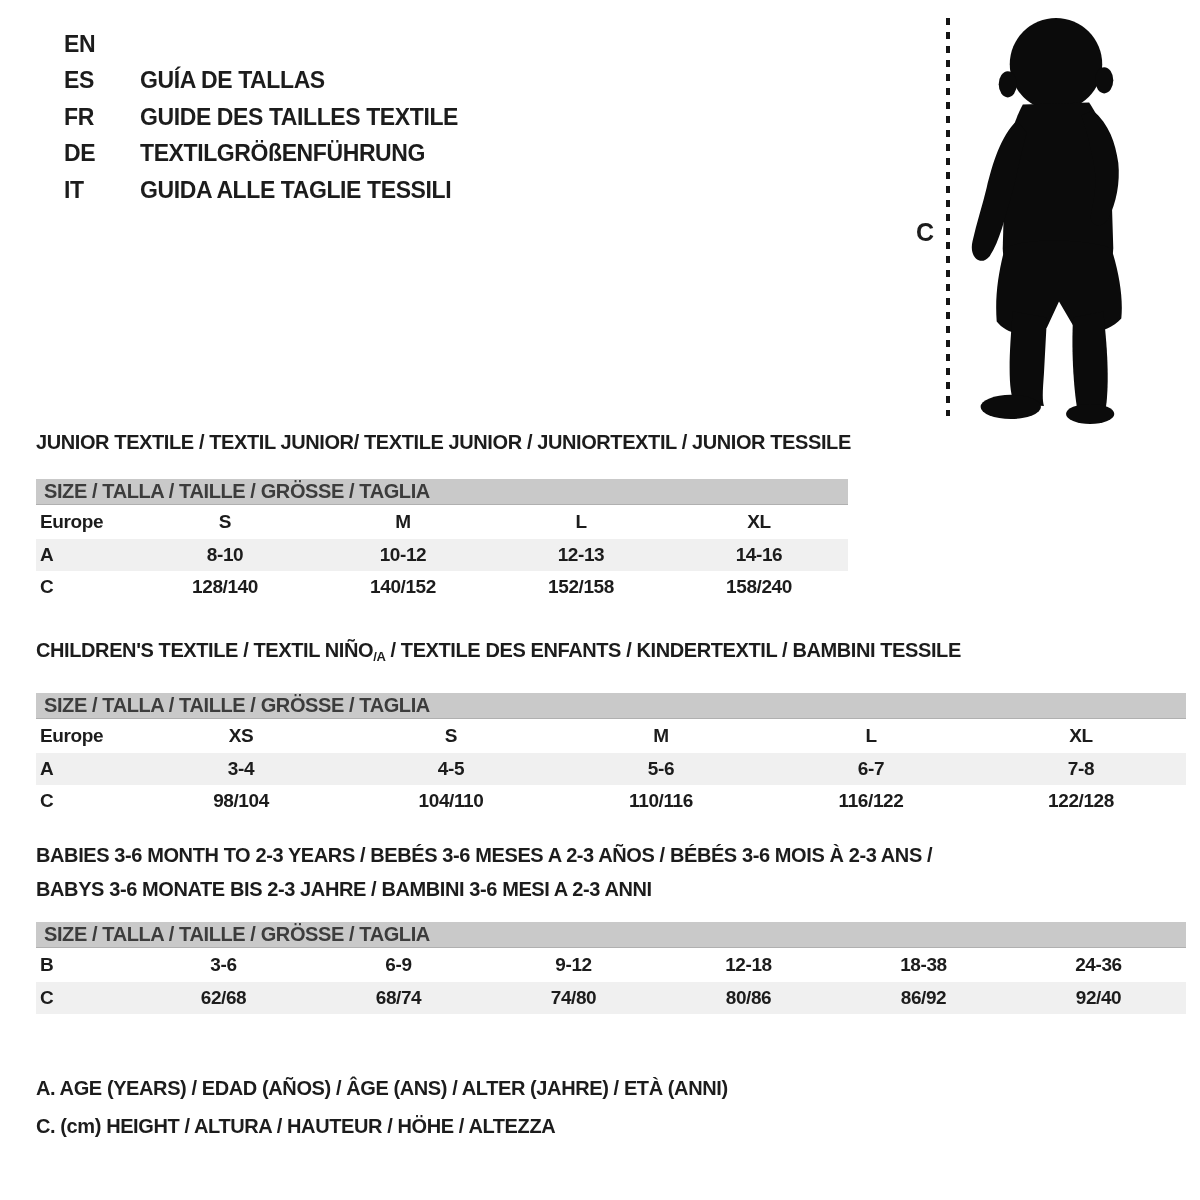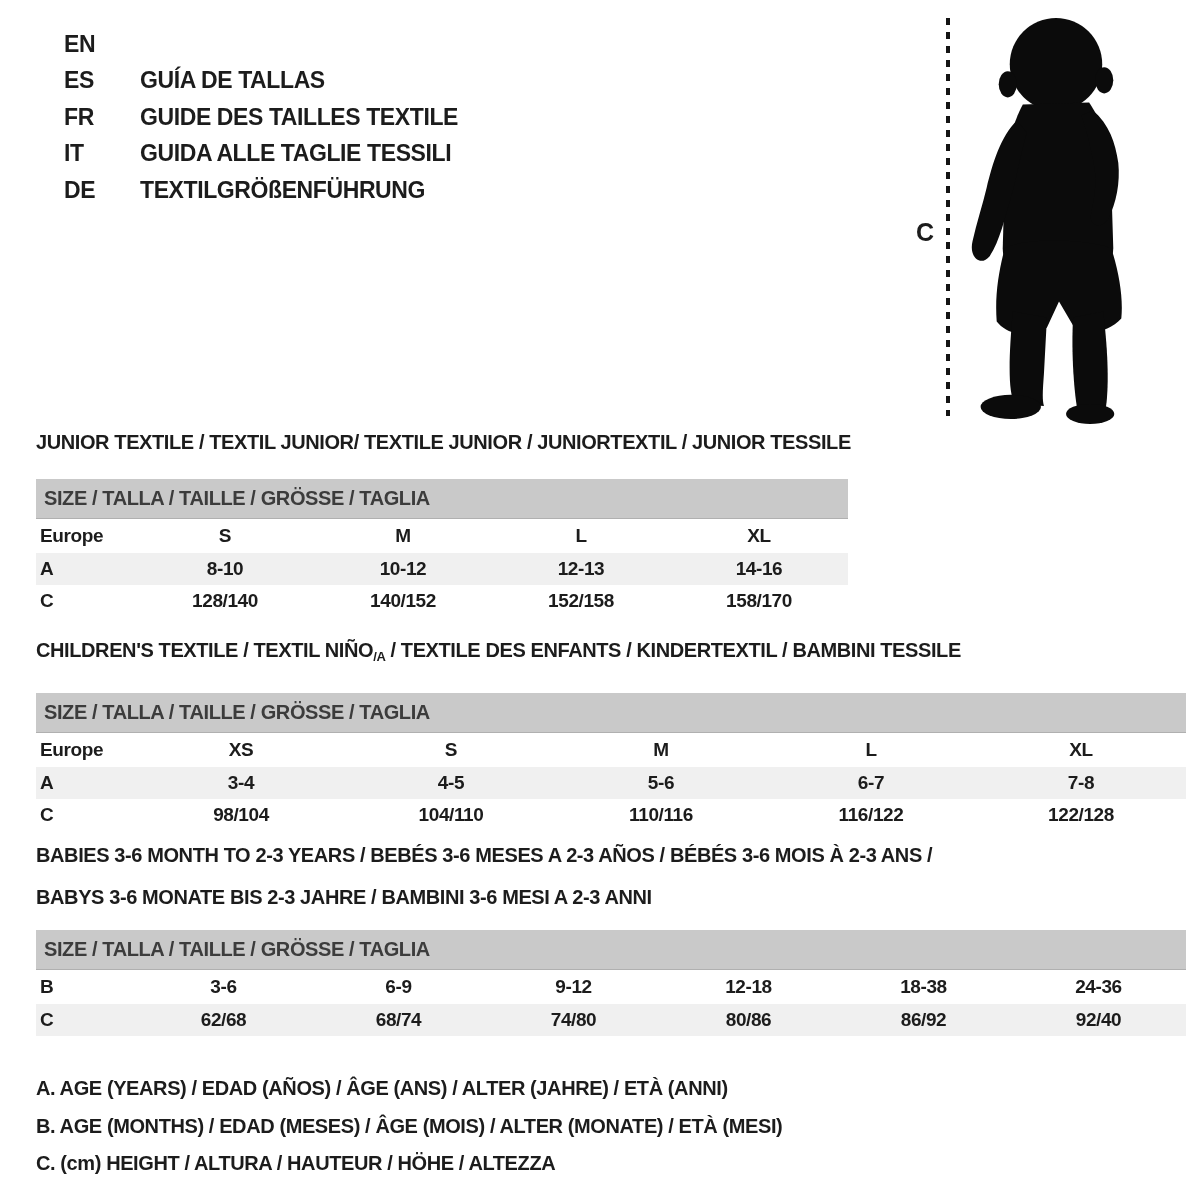--- a/index.html
+++ b/index.html
@@ -27,21 +27,21 @@
   .silhouette { position:absolute; left:62px; top:2px; width:192px; height:412px; }
 
   
   .section { position:absolute; left:36px; }
   .sec-junior   { top:430px; width:812px; }
   .sec-children { top:638px; width:1150px; }
   .sec-babies   { top:843px; width:1150px; }
   .sec-heading { font-size:20px; line-height:25px; white-space:nowrap; }
   .sec-heading sub { font-size:13px; vertical-align:-4px; letter-spacing:-0.4px; }
   .size-bar {
-    margin-top:24px; height:40px; background:#c9c9c9; border-bottom:1px solid #b0b0b0;
+    margin-top:24px; height:26px; background:#c9c9c9; border-bottom:1px solid #b0b0b0;
     display:flex; align-items:center; padding-left:8px;
     font-size:20px; color:#3c3c3c;
   }
   .sec-babies .size-bar { margin-top:20px; }
   .t-row { display:flex; align-items:center; height:32px; font-size:19px; }
   .t-row.header { height:34px; }
   .t-row.shaded { background:#f0f0f0; }
   .t-label { width:100px; padding-left:4px; text-align:left; }
   .t-cell { flex:1; text-align:center; }
 
@@ -60,26 +60,26 @@
     </div>
     <div class="lang-row">
       <span class="lang-code">ES</span>
       <span class="lang-title">GUÍA DE TALLAS</span>
     </div>
     <div class="lang-row">
       <span class="lang-code">FR</span>
       <span class="lang-title">GUIDE DES TAILLES TEXTILE</span>
     </div>
     <div class="lang-row">
+      <span class="lang-code">DE</span>
+      <span class="lang-title">TEXTILGRÖßENFÜHRUNG</span>
+    </div>
+    <div class="lang-row">
       <span class="lang-code">IT</span>
       <span class="lang-title">GUIDA ALLE TAGLIE TESSILI</span>
-    </div>
-    <div class="lang-row">
-      <span class="lang-code">DE</span>
-      <span class="lang-title">TEXTILGRÖßENFÜHRUNG</span>
     </div>
   </div>
 
   <div class="figure">
     <span class="measure-label">C</span>
     <div class="measure-line"></div>
     <svg class="silhouette" viewBox="0 0 190 410" xmlns="http://www.w3.org/2000/svg">
       <g fill="#0b0b0b">
         <circle cx="93" cy="52" r="46"></circle>
         <ellipse cx="45" cy="72" rx="9" ry="13"></ellipse>
@@ -111,21 +111,21 @@
       <span class="t-cell">8-10</span>
       <span class="t-cell">10-12</span>
       <span class="t-cell">12-13</span>
       <span class="t-cell">14-16</span>
     </div>
     <div class="t-row">
       <span class="t-label">C</span>
       <span class="t-cell">128/140</span>
       <span class="t-cell">140/152</span>
       <span class="t-cell">152/158</span>
-      <span class="t-cell">158/170</span>
+      <span class="t-cell">158/240</span>
     </div>
   </div>
 
   <div class="section sec-children">
     <div class="sec-heading"><span>CHILDREN'S TEXTILE / TEXTIL NIÑO</span><sub>/A</sub><span> / TEXTILE DES ENFANTS / KINDERTEXTIL / BAMBINI TESSILE</span></div>
     <div class="size-bar">SIZE / TALLA / TAILLE / GRÖSSE / TAGLIA</div>
     <div class="t-row header">
       <span class="t-label">Europe</span>
       <span class="t-cell">XS</span>
       <span class="t-cell">S</span>
@@ -146,21 +146,21 @@
       <span class="t-cell">98/104</span>
       <span class="t-cell">104/110</span>
       <span class="t-cell">110/116</span>
       <span class="t-cell">116/122</span>
       <span class="t-cell">122/128</span>
     </div>
   </div>
 
   <div class="section sec-babies">
     <div class="sec-heading">BABIES 3-6 MONTH TO 2-3 YEARS / BEBÉS 3-6 MESES A 2-3 AÑOS / BÉBÉS 3-6 MOIS À 2-3 ANS /</div>
-    <div class="sec-heading" style="margin-top:17px;">BABYS 3-6 MONATE BIS 2-3 JAHRE / BAMBINI 3-6 MESI A 2-3 ANNI</div>
+    <div class="sec-heading" style="margin-top:9px;">BABYS 3-6 MONATE BIS 2-3 JAHRE / BAMBINI 3-6 MESI A 2-3 ANNI</div>
     <div class="size-bar">SIZE / TALLA / TAILLE / GRÖSSE / TAGLIA</div>
     <div class="t-row header">
       <span class="t-label">B</span>
       <span class="t-cell">3-6</span>
       <span class="t-cell">6-9</span>
       <span class="t-cell">9-12</span>
       <span class="t-cell">12-18</span>
       <span class="t-cell">18-38</span>
       <span class="t-cell">24-36</span>
     </div>
@@ -170,17 +170,16 @@
       <span class="t-cell">68/74</span>
       <span class="t-cell">74/80</span>
       <span class="t-cell">80/86</span>
       <span class="t-cell">86/92</span>
       <span class="t-cell">92/40</span>
     </div>
   </div>
 
   <div class="notes">
     <div class="note-line">A. AGE (YEARS) / EDAD (AÑOS) / ÂGE (ANS) / ALTER (JAHRE) / ETÀ (ANNI)</div>
-    <div class="note-line">B. AGE (MONTHS) / EDAD (MESES) / ÂGE (MOIS) / ALTER (MONATE) / ETÀ (MESI)</div>
     <div class="note-line">C. (cm) HEIGHT / ALTURA / HAUTEUR / HÖHE / ALTEZZA</div>
   </div>
 
 </div>
 
 </body></html>

